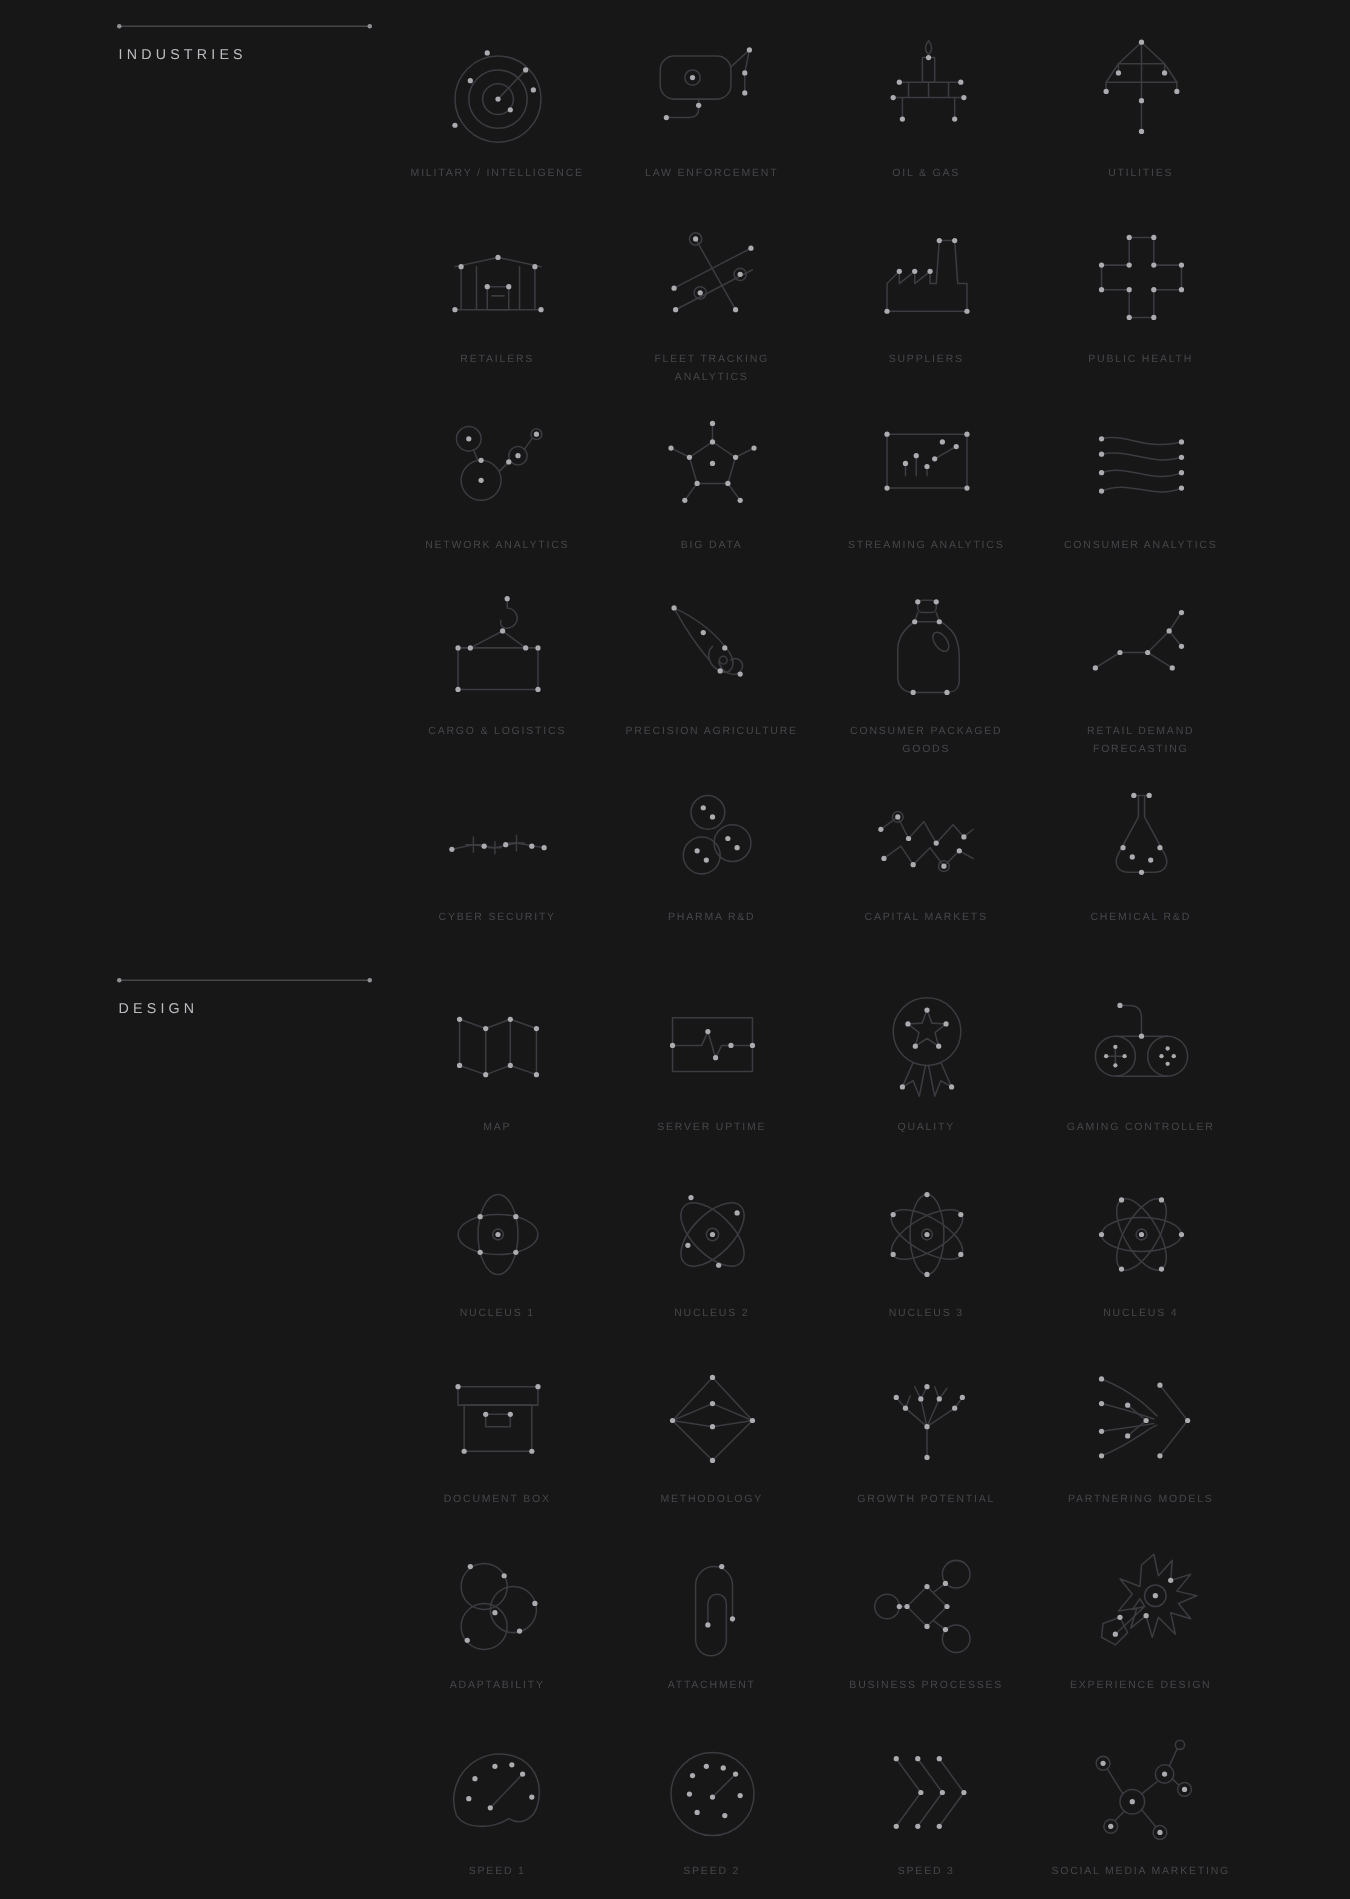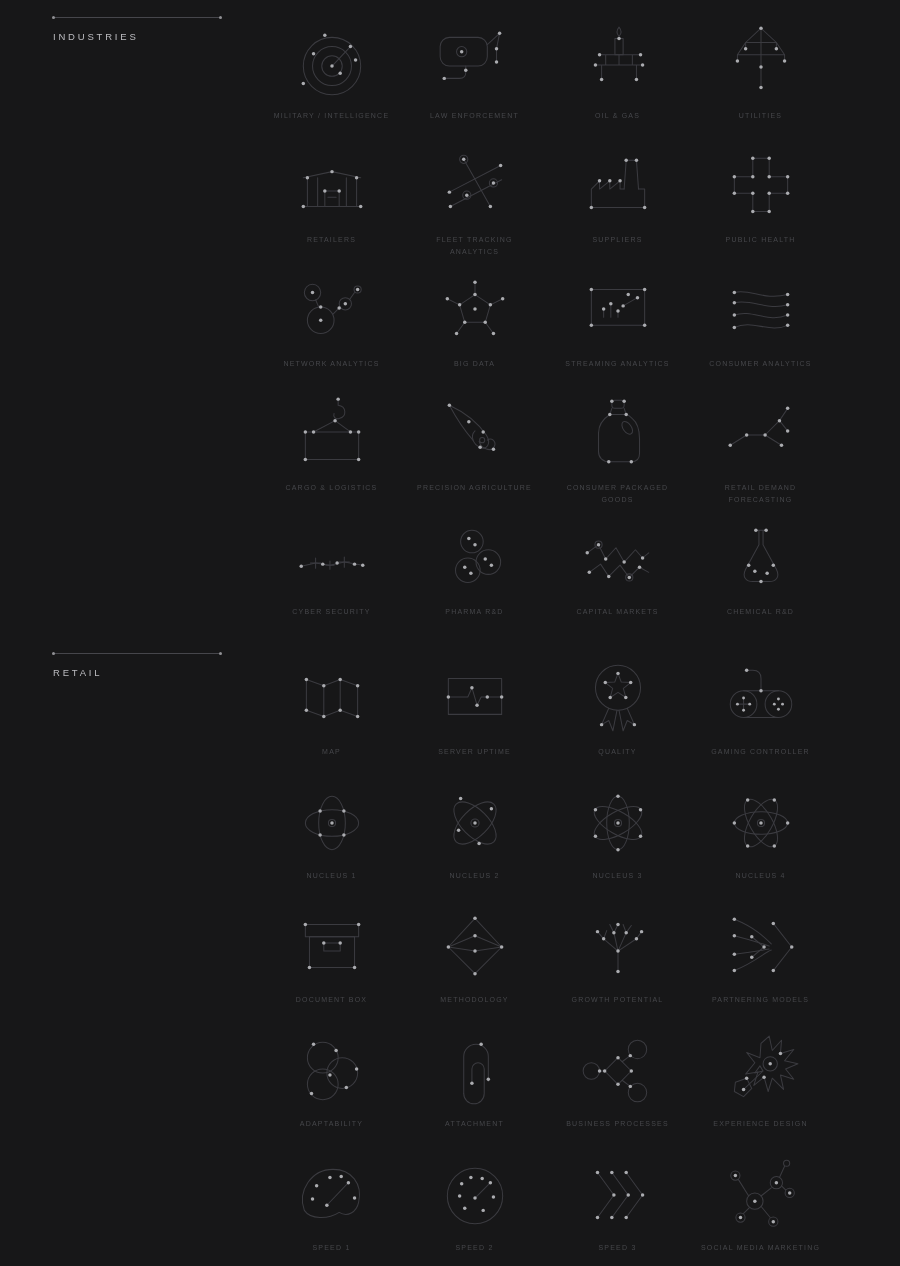--- a/index.html
+++ b/index.html
@@ -3,21 +3,21 @@
 <meta charset="utf-8">
 <style>
   html,body{margin:0;padding:0;}
   body{
     width:900px;height:1266px;overflow:hidden;
     background:#171718;
     font-family:"Liberation Sans", sans-serif;
     -webkit-font-smoothing:antialiased;
   }
   .section{display:flex;padding-top:16px;}
-  .section-left{width:260px;flex:none;box-sizing:border-box;padding-left:53px;}
+  .section-left{width:260px;flex:none;box-sizing:border-box;padding-left:79px;}
   .rule{position:relative;width:168px;height:1px;background:#46464b;margin-top:1px;}
   .rule::before,.rule::after{
     content:"";position:absolute;top:-1px;width:3px;height:3px;border-radius:50%;
     background:#909094;
   }
   .rule::before{left:-1px;}
   .rule::after{right:-1px;}
   .section-title{
     margin:13px 0 0 0;font-size:9.5px;font-weight:400;
     letter-spacing:2.8px;color:#bcbcc0;
@@ -414,21 +414,21 @@
       </span>
       <span class="label">CHEMICAL R&amp;D</span>
     </div>
 
   </div>
 </section>
 
 <section class="section">
   <div class="section-left">
     <div class="rule"></div>
-    <h2 class="section-title">RETAIL</h2>
+    <h2 class="section-title">DESIGN</h2>
   </div>
   <div class="grid">
 
     <div class="cell">
       <span class="icon-wrap">
         <svg class="glyph" viewBox="0 0 80 80">
             <path d="M15 21 L32 27 L48 21 L65 27 V57 L48 51 L32 57 L15 51 Z M32 27 V57 M48 21 V51"></path>
             <circle class="d" cx="15" cy="21" r="1.7"></circle>
             <circle class="d" cx="32" cy="27" r="1.7"></circle>
             <circle class="d" cx="48" cy="21" r="1.7"></circle>

